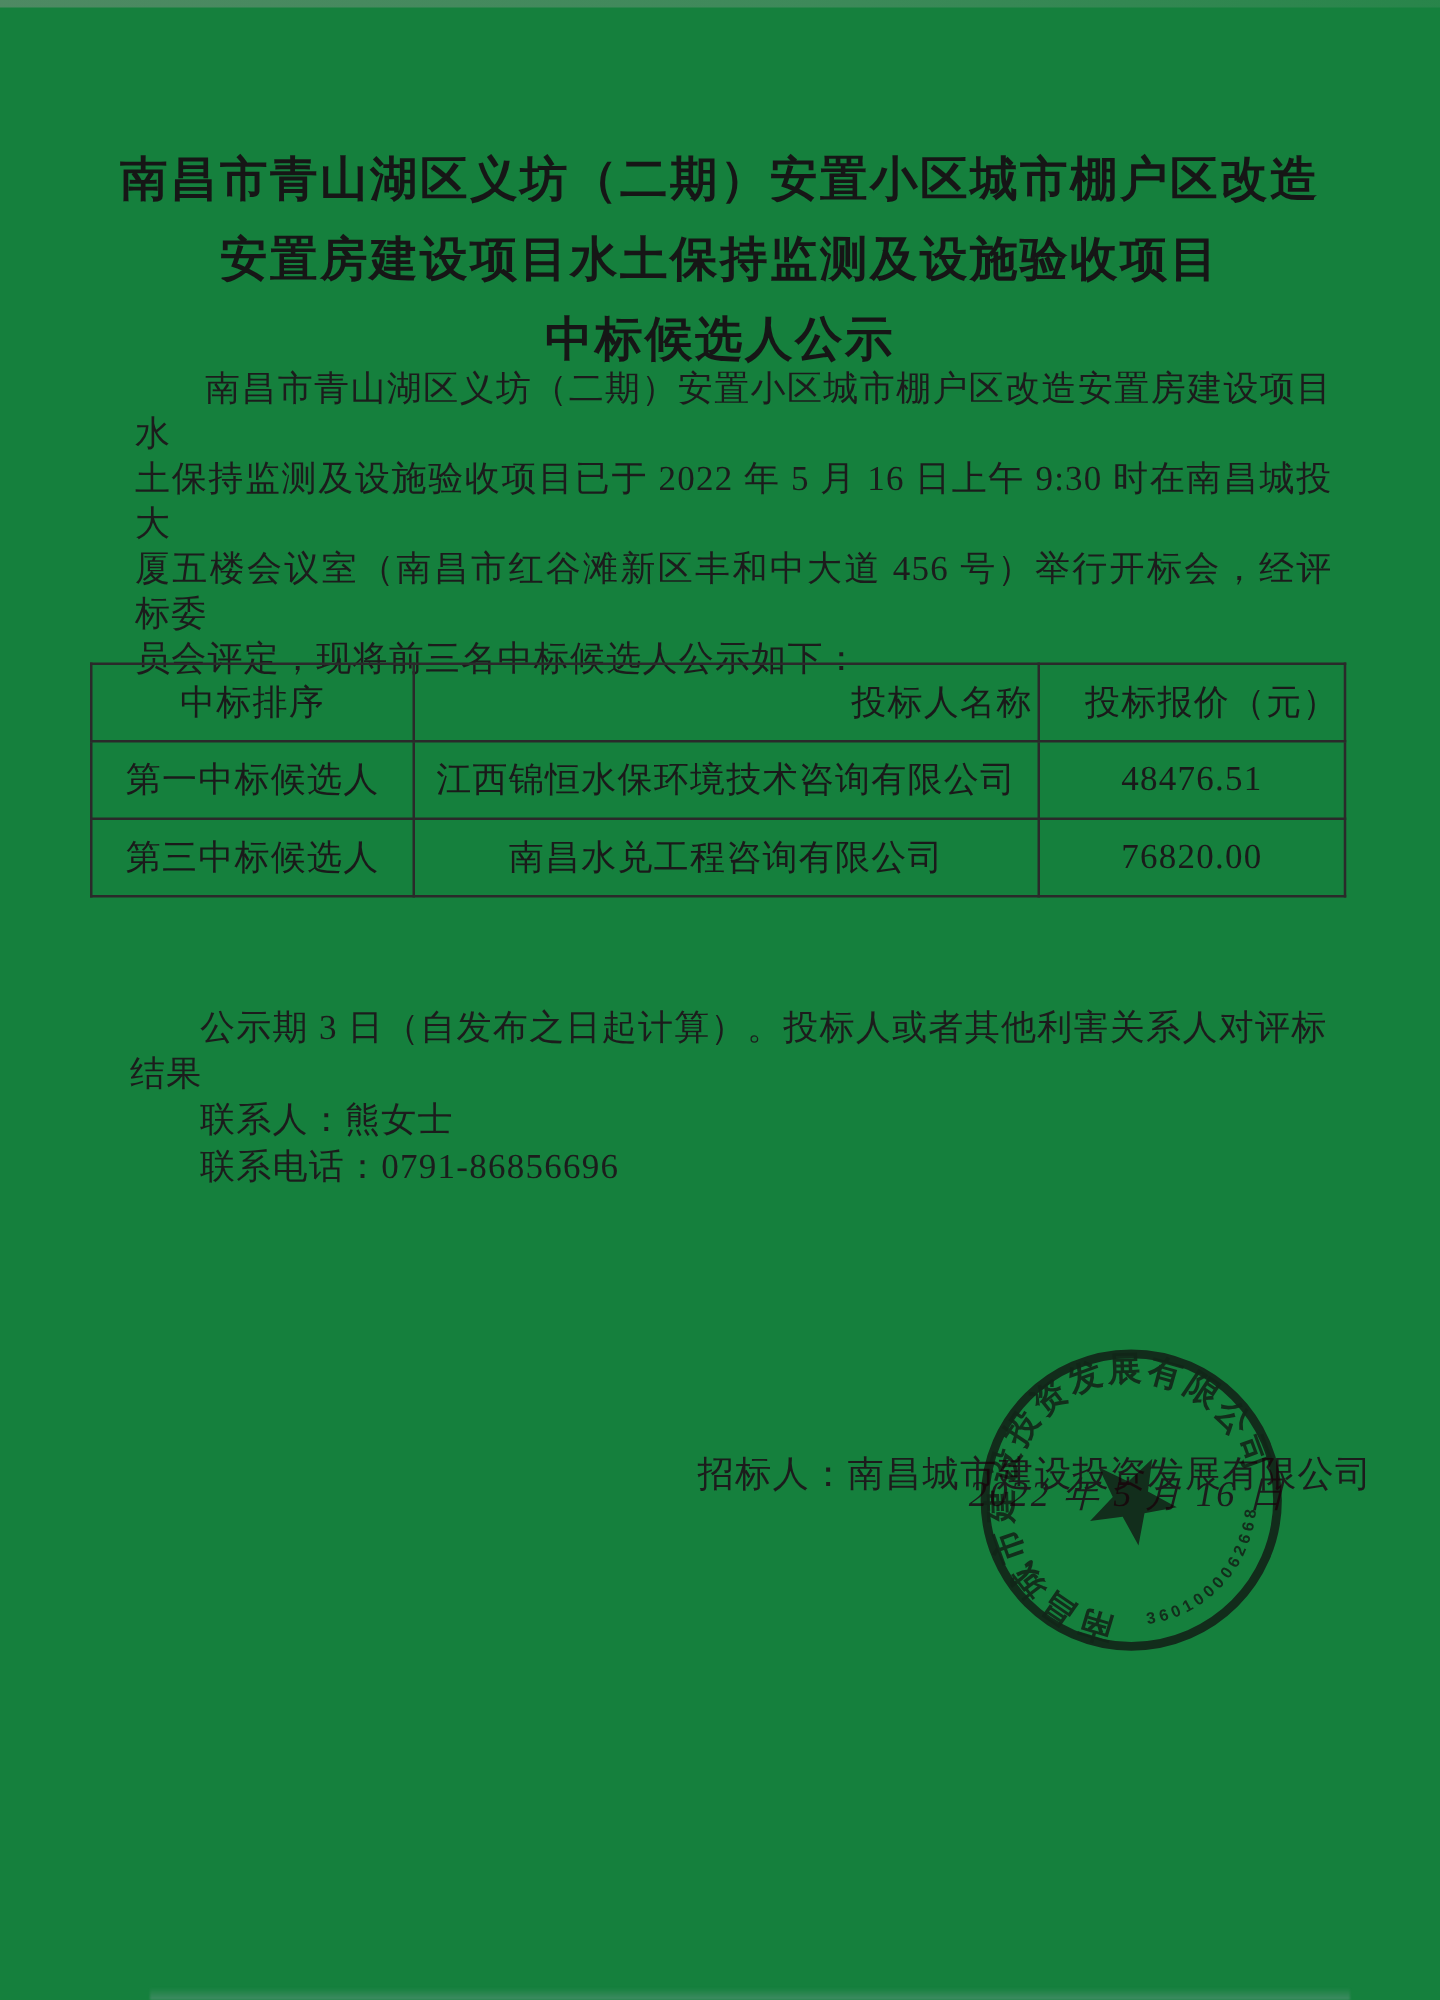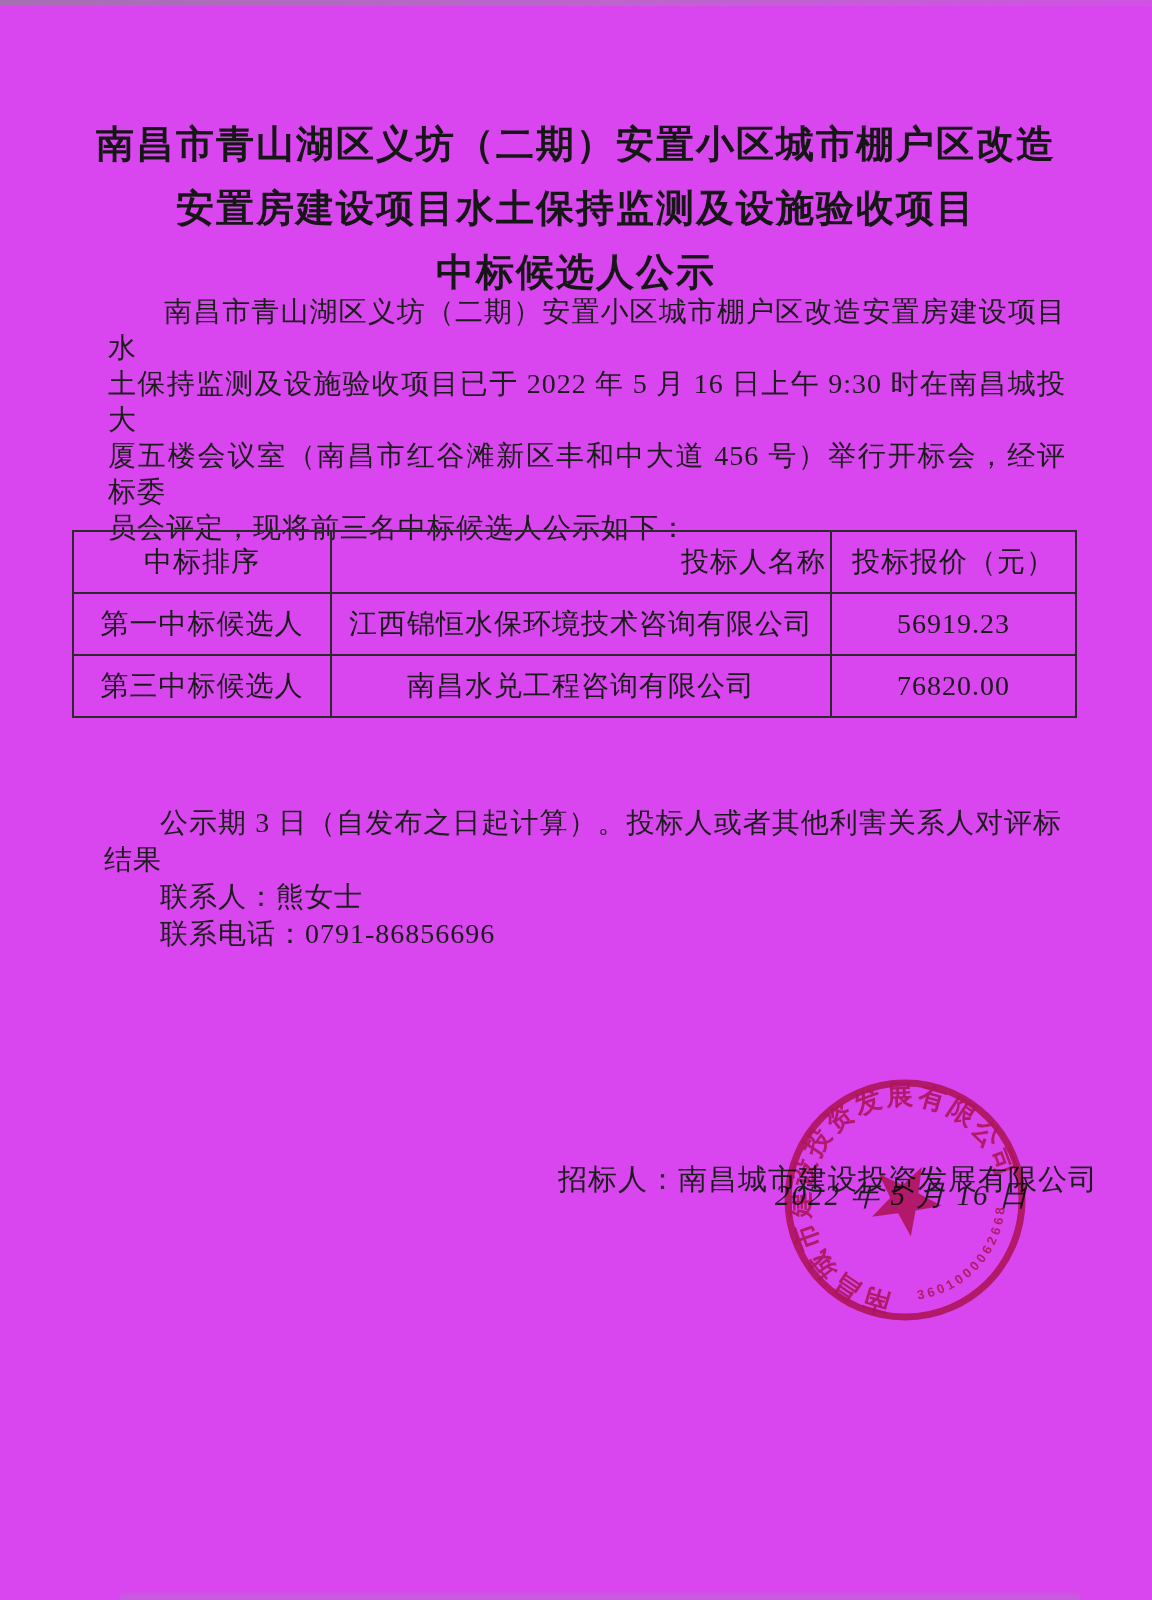--- a/index.html
+++ b/index.html
@@ -1,20 +1,20 @@
 <!DOCTYPE html>
 <html lang="zh"><head>
 <meta charset="utf-8">
 <style>
   html,body{margin:0;padding:0;background:#e8e8e8;}
   .page{
     position:relative;
     width:1152px;height:1600px;
     margin:0 auto;
-    background:#d946ef;
+    background:#15803d;
     overflow:hidden;
     font-family:"Liberation Serif", serif;
     color:#1c1c1c;
   }
   
   .scan-top{
     position:absolute;left:0;top:0;width:100%;height:6px;
     background:linear-gradient(to right, rgba(125,145,130,.55), rgba(140,155,145,.35) 55%, rgba(150,160,150,.15));
   }
   .scan-bottom{
@@ -53,21 +53,21 @@
     text-align:center;
     vertical-align:middle;
     padding:0 4px;
     letter-spacing:1px;
     overflow:hidden;
     white-space:nowrap;
     margin-left:24px;
   }
   .bid-table .c1{width:248px;}
   .bid-table .c2{width:490px;text-align:right;}
-  .bid-table .c3{width:235px;}
+  .bid-table .c3{width:235px;text-align:right;}
   .notice{
     position:absolute;top:804px;left:104px;width:958px;
     font-size:28px;line-height:37px;
     letter-spacing:1px;
     text-align:justify;
   }
   .signoff-tenderer{
     position:absolute;top:1160px;left:558px;
     font-size:29px;letter-spacing:1px;
   }
@@ -105,21 +105,21 @@
   <table class="bid-table">
     <tbody>
       <tr>
         <td class="c1">中标排序</td>
         <td class="c2">投标人名称</td>
         <td class="c3">投标报价（元）</td>
       </tr>
       <tr>
         <td>第一中标候选人</td>
         <td>江西锦恒水保环境技术咨询有限公司</td>
-        <td>56919.23</td>
+        <td>48476.51</td>
       </tr>
       <tr>
         <td>第三中标候选人</td>
         <td>南昌水兑工程咨询有限公司</td>
         <td>76820.00</td>
       </tr>
     </tbody>
   </table>
 
   <div class="notice">

